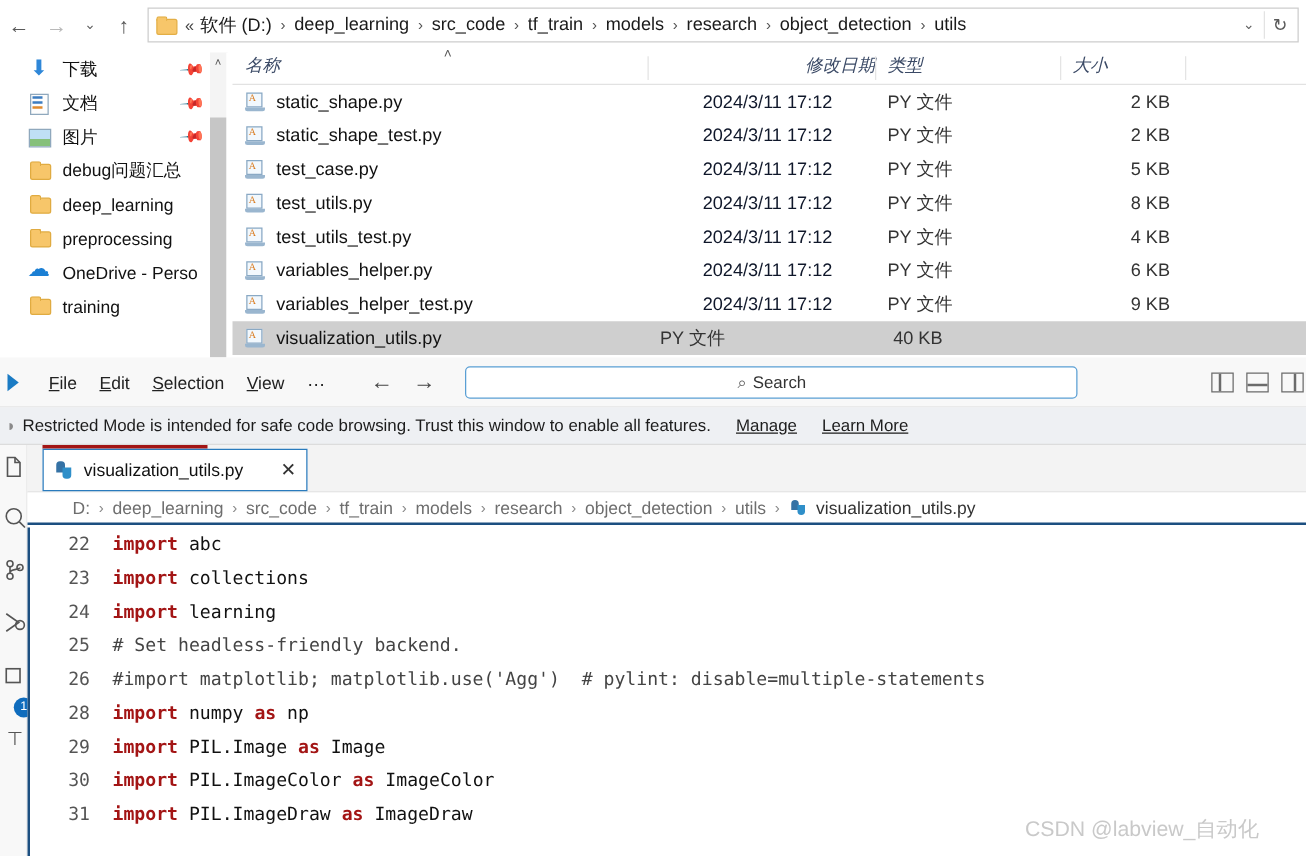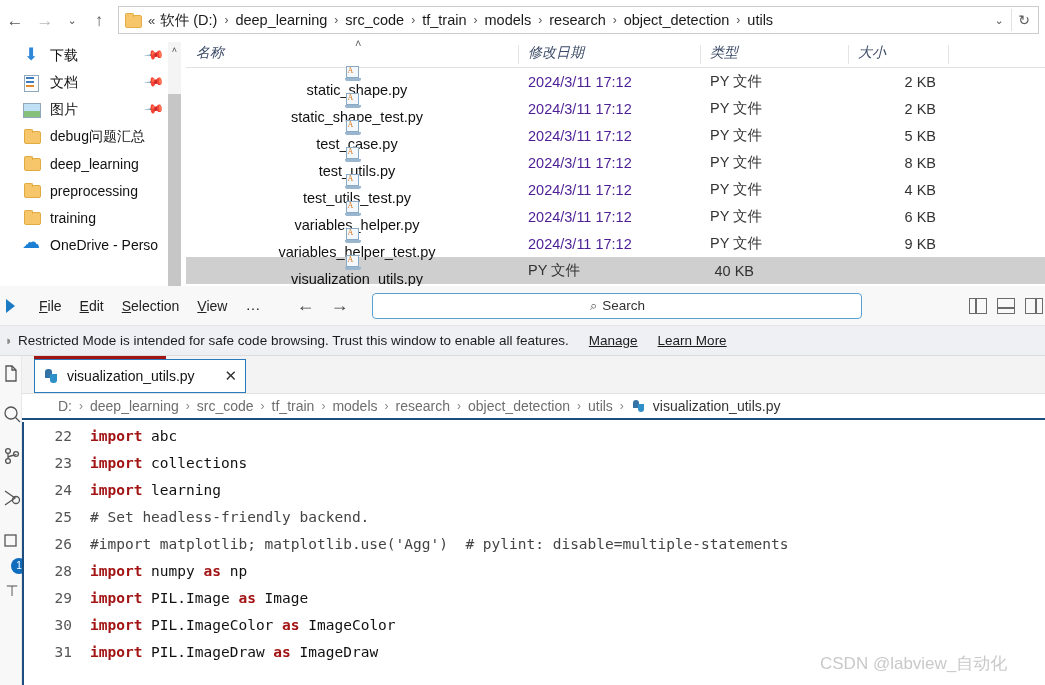--- a/index.html
+++ b/index.html
@@ -32,33 +32,33 @@
   .crumb.dbl { color:#444; font-size:13px; padding:0 4px 0 2px;}
   .addr-right { display:flex; align-items:center; flex:none; }
   .addr-right .sep { width:1px; height:22px; background:#e3e3e3; }
 
   
   .colhead { position:absolute; left:186px; top:42px; width:859px; height:26px;
              border-bottom:1px solid #e2e2e2; display:flex; font-size:14px; color:#3b4a66;font-style:italic; }
   .colhead .cell { padding:2px 0 0 10px; position:relative; }
   .colhead .cell + .cell::before { content:""; position:absolute; left:0; top:3px; bottom:3px; width:1px; background:#e4e4e4; }
   .c-name { width:332px; }
-  .c-date { width:182px; }
+  .c-date { width:182px;text-align:right; }
   .c-type { width:148px; }
   .c-size { width:100px; }
   .c-tail { flex:1; }
 
   .sortarrow { position:absolute; left:355px; top:37px; font-size:11px; color:#5a5a5a; }
 
   
   .filelist { position:absolute; left:186px; top:68px; width:859px; height:218px; }
   .frow { display:flex; align-items:center; height:27px; font-size:14.5px; color:#111; }
   .frow.selected { background:#cfcfcf; }
-  .frow .fn { width:332px; display:flex; align-items:center; padding-left:10px;flex-direction:column; }
-  .frow .fd { width:182px; padding-left:10px; color:#4c1d95; }
+  .frow .fn { width:332px; display:flex; align-items:center; padding-left:10px; }
+  .frow .fd { width:182px; padding-left:10px; color:#0f172a;text-align:center; }
   .frow .ft { width:148px; padding-left:10px; color:#333; }
   .frow .fs { width:100px; padding-right:12px; text-align:right; color:#333; }
   .pyico { width:17px; height:16px; margin-right:8px; flex:none; position:relative; }
   .pyico .scr { position:absolute; left:1px; top:0px; width:13px; height:12px; background:#f2f8fd;
                 border:1px solid #8aa9c4; }
   .pyico .scr::after { content:"A"; position:absolute; left:1px; top:-1px; font-size:8px; color:#d97b1f;
                        font-family:"Liberation Serif", serif; }
   .pyico .base { position:absolute; left:0px; top:12px; width:16px; height:3px; background:#9ab6cf;
                  border-radius:0 0 2px 2px; }
 
@@ -242,28 +242,28 @@
           </div>
       </div>
       <div class="nrow">
         <div class="nitem">
             <span class="ic ic-folder"></span>
           <span class="lbl">preprocessing</span>
           </div>
       </div>
       <div class="nrow">
         <div class="nitem">
+            <span class="ic ic-cloud"></span>
+          <span class="lbl">OneDrive - Perso</span>
+          </div>
+      </div>
+      <div class="nrow">
+        <div class="nitem">
             <span class="ic ic-folder"></span>
           <span class="lbl">training</span>
-          </div>
-      </div>
-      <div class="nrow">
-        <div class="nitem">
-            <span class="ic ic-cloud"></span>
-          <span class="lbl">OneDrive - Perso</span>
           </div>
       </div>
     </div>
 
     <div class="navscroll">
       <div class="up">˄</div>
       <div class="thumb"></div>
     </div>
 
     <div class="sortarrow">˄</div>

